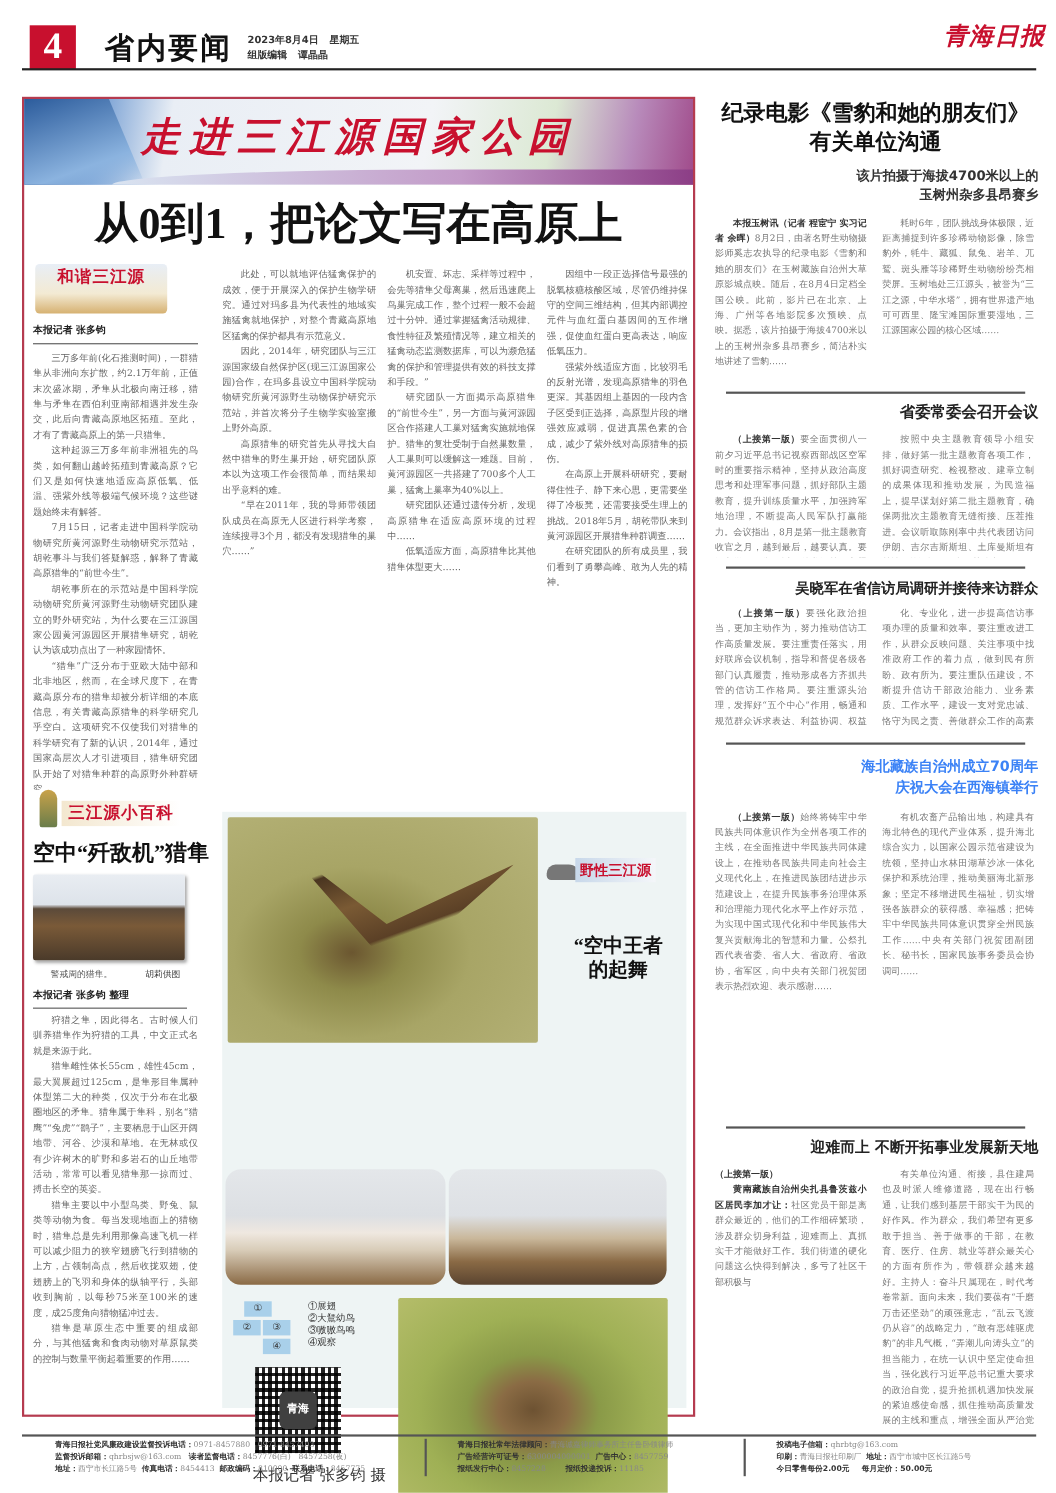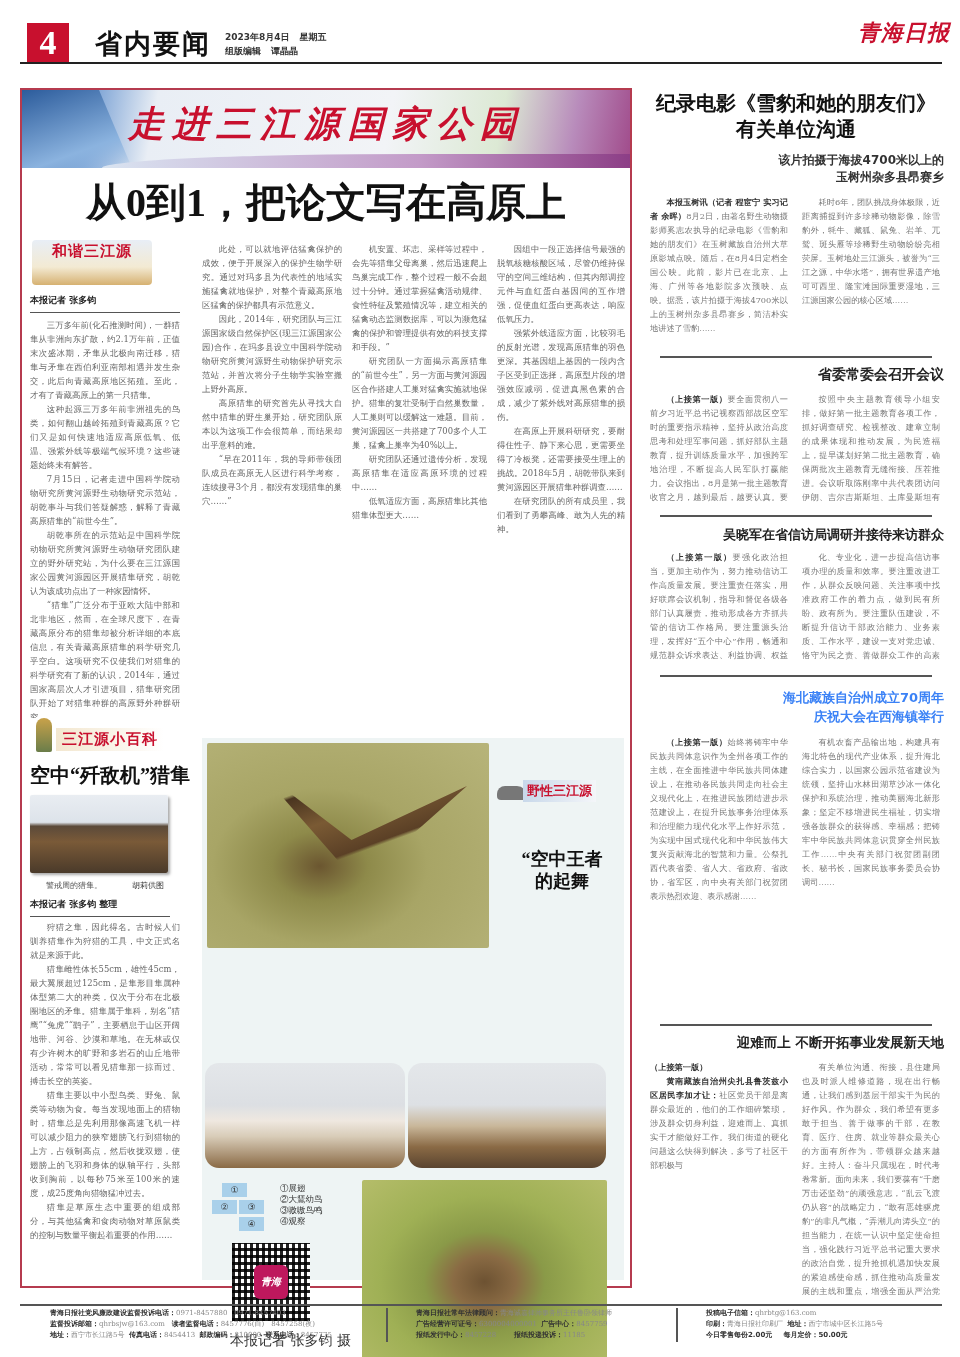--- a/index.html
+++ b/index.html
@@ -44,21 +44,21 @@
   .wild-badge .t { position: absolute; left: 26px; top: 2px; font-size: 13px; font-family: "DejaVu Sans", sans-serif; font-weight: bold; color: #c8102e; background: linear-gradient(90deg, #c8d8ea, #f4f6f9); padding: 2px 4px; }
   .panel-title { position: absolute; left: 305px; top: 110px; width: 110px; font-family: "Liberation Serif", serif; font-weight: bold; font-size: 18px; line-height: 22px; text-align: center; color: #111; }
   .p-chick1 { left: 3px; top: 325px; width: 200px; height: 105px; background: linear-gradient(180deg, #e4e7ea 0%, #dcdfe3 40%, #efe8e0 55%, #d8ccb8 70%, #8a6a45 100%); border-radius: 14px; }
   .p-chick2 { left: 206px; top: 325px; width: 198px; height: 105px; background: linear-gradient(180deg, #e4e7ea 0%, #dde0e4 40%, #c9b79a 60%, #8a6a45 80%, #5a4430 100%); border-radius: 14px; }
   .legend-boxes { position: absolute; left: 20px; top: 445px; width: 70px; height: 50px; }
   .lbox { position: absolute; width: 25px; height: 14px; background: #a9d0ea; font-size: 9px; text-align: center; line-height: 14px; color: #333; }
   .legend-list { position: absolute; left: 78px; top: 445px; font-size: 8.5px; line-height: 11px; color: #333; }
   .qr { position: absolute; left: 30px; top: 505px; width: 78px; height: 78px; background:
       repeating-linear-gradient(90deg, #222 0 3px, #fff 3px 6px),
       repeating-linear-gradient(0deg, #222 0 3px, #fff 3px 7px); background-blend-mode: multiply; }
-  .qr-logo { position: absolute; left: 52px; top: 527px; width: 34px; height: 34px; background: #be185d; border-radius: 6px; color: #fff; font-size: 10px; text-align: center; line-height: 34px; font-weight: bold; font-style: italic; }
+  .qr-logo { position: absolute; left: 52px; top: 527px; width: 34px; height: 34px; background: #404040; border-radius: 6px; color: #fff; font-size: 10px; text-align: center; line-height: 34px; font-weight: bold; }
   .qr-cap { position: absolute; left: 28px; top: 594px; font-size: 14px; font-weight: normal; color: #333; font-family: "DejaVu Sans", sans-serif; }
   .p-pair { left: 160px; top: 442px; width: 245px; height: 185px; background: radial-gradient(ellipse at 50% 55%, #6d5232 0%, #8a6b44 18%, #8a9a48 35%, #9fb055 60%, #b5bd6a 100%); }
 
   
   .rc-title { position: absolute; left: 648px; width: 296px; text-align: center; font-family: "Liberation Serif", serif; font-weight: bold; color: #111; }
   .rc-sub { position: absolute; left: 648px; width: 296px; text-align: right; font-family: "DejaVu Sans", sans-serif; font-weight: bold; color: #333; }
   .rule { position: absolute; left: 660px; width: 272px; height: 1.5px; background: #555; }
   .rcol { position: absolute; font-size: 8.2px; line-height: 14px; color: #777; text-align: justify; width: 138px; overflow: hidden; }
   .rcol p { text-indent: 2em; }
   .rcol b { color: #333; }

